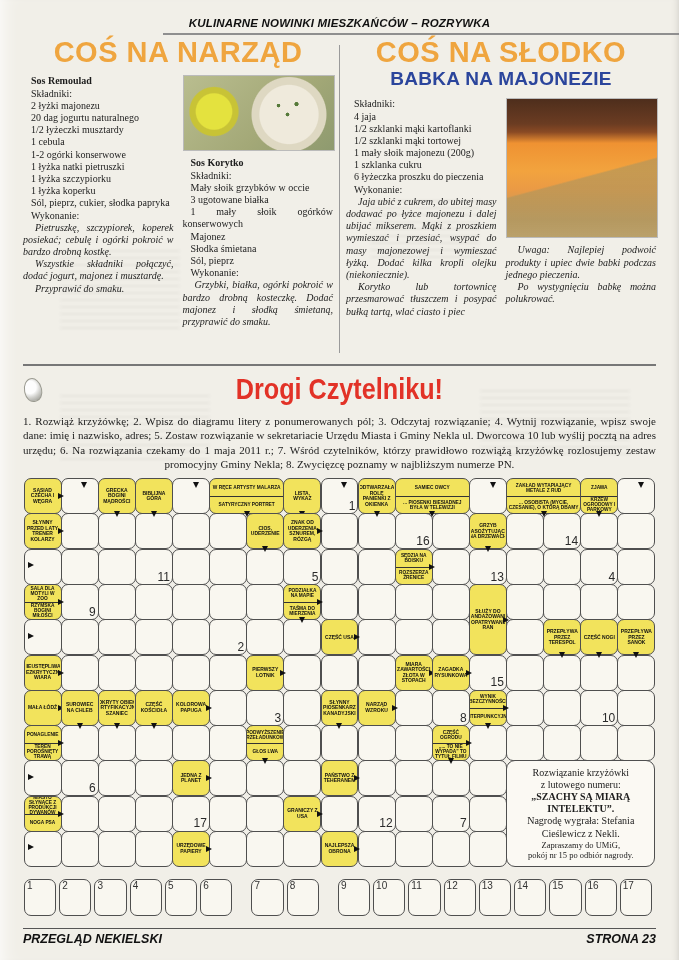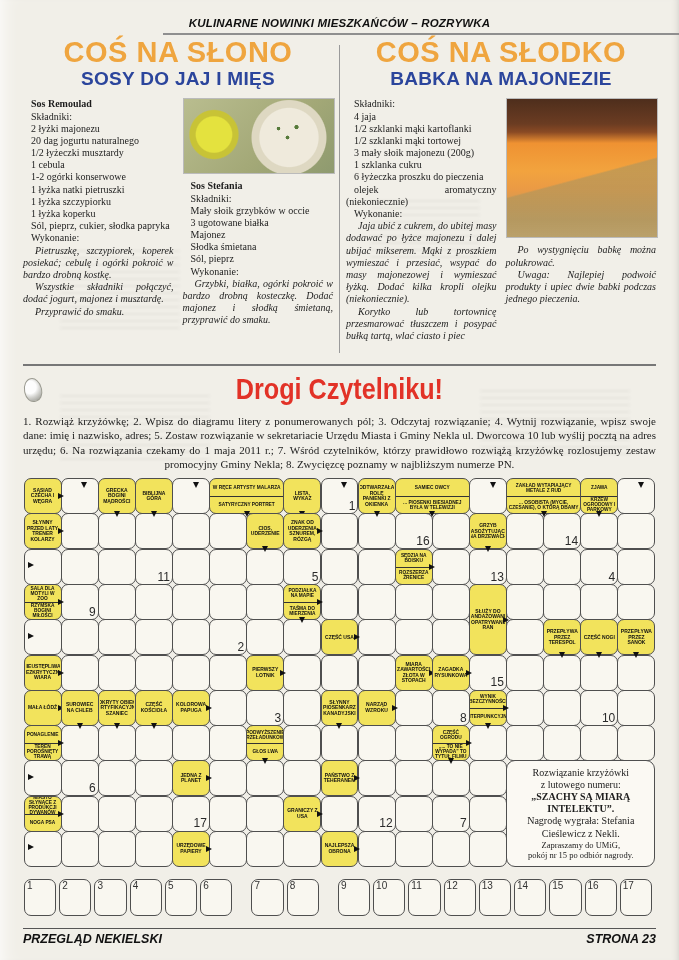--- a/index.html
+++ b/index.html
@@ -110,22 +110,21 @@
   <div class="ghost" style="left:160px;top:700px;width:240px;height:80px;"></div>
 
   <div class="inner">
     <div class="masthead">
       <span class="masthead-title">KULINARNE NOWINKI MIESZKAŃCÓW – ROZRYWKA</span>
       <div class="masthead-rule"></div>
     </div>
 
     <div class="articles">
       <div class="article">
-        <div class="art-title">COŚ NA SŁONO</div>
-        <div class="art-subtitle">SOSY DO JAJ I MIĘS</div>
+        <div class="art-title">COŚ NA NARZĄD</div>
         <div class="cols">
           <div class="col">
             <div class="r-name">Sos Remoulad</div>
             <div class="ing">Składniki:</div>
             <div>
                 <div class="ing">2 łyżki majonezu</div>
                 <div class="ing">20 dag jogurtu naturalnego</div>
                 <div class="ing">1/2 łyżeczki musztardy</div>
                 <div class="ing">1 cebula</div>
                 <div class="ing">1-2 ogórki konserwowe</div>
@@ -136,25 +135,26 @@
               </div>
             <div class="ing">Wykonanie:</div>
             <div>
                 <div class="para">Pietruszkę, szczypiorek, koperek posiekać; cebulę i ogórki pokroić w bardzo drobną kostkę.</div>
                 <div class="para">Wszystkie składniki połączyć, dodać jogurt, majonez i musztardę.</div>
                 <div class="para">Przyprawić do smaku.</div>
               </div>
           </div>
           <div class="col">
             <div class="photo photo-tatar"></div>
-            <div class="r-name">Sos Stefania</div>
+            <div class="r-name">Sos Korytko</div>
             <div class="ing">Składniki:</div>
             <div>
                 <div class="ing">Mały słoik grzybków w occie</div>
                 <div class="ing">3 ugotowane białka</div>
+                <div class="ing">1 mały słoik ogórków konserwowych</div>
                 <div class="ing">Majonez</div>
                 <div class="ing">Słodka śmietana</div>
                 <div class="ing">Sól, pieprz</div>
               </div>
             <div class="ing">Wykonanie:</div>
             <div>
                 <div class="para">Grzybki, białka, ogórki pokroić w bardzo drobną kosteczkę. Dodać majonez i słodką śmietaną, przyprawić do smaku.</div>
               </div>
           </div>
         </div>
@@ -165,36 +165,35 @@
       <div class="article">
         <div class="art-title">COŚ NA SŁODKO</div>
         <div class="art-subtitle">BABKA NA MAJONEZIE</div>
         <div class="cols">
           <div class="col">
             <div class="ing">Składniki:</div>
             <div>
                 <div class="ing">4 jaja</div>
                 <div class="ing">1/2 szklanki mąki kartoflanki</div>
                 <div class="ing">1/2 szklanki mąki tortowej</div>
-                <div class="ing">3 mały słoik majonezu (200g)</div>
+                <div class="ing">1 mały słoik majonezu (200g)</div>
                 <div class="ing">1 szklanka cukru</div>
                 <div class="ing">6 łyżeczka proszku do pieczenia</div>
-                <div class="ing">olejek aromatyczny (niekoniecznie)</div>
               </div>
             <div class="ing">Wykonanie:</div>
             <div>
                 <div class="para">Jaja ubić z cukrem, do ubitej masy dodawać po łyżce majonezu i dalej ubijać mikserem. Mąki z proszkiem wymieszać i przesiać, wsypać do masy majonezowej i wymieszać łyżką. Dodać kilka kropli olejku (niekoniecznie).</div>
                 <div class="para">Korytko lub tortownicę przesmarować tłuszczem i posypać bułką tartą, wlać ciasto i piec</div>
               </div>
           </div>
           <div class="col">
             <div class="photo photo-babka"></div>
             <div>
+                <div class="para cont">Uwaga: Najlepiej podwoić produkty i upiec dwie babki podczas jednego pieczenia.</div>
                 <div class="para cont">Po wystygnięciu babkę można polukrować.</div>
-                <div class="para cont">Uwaga: Najlepiej podwoić produkty i upiec dwie babki podczas jednego pieczenia.</div>
               </div>
           </div>
         </div>
       </div>
     </div>
 
     <div class="section-rule"></div>
 
     <div class="reader">
       <div class="staple"></div>

